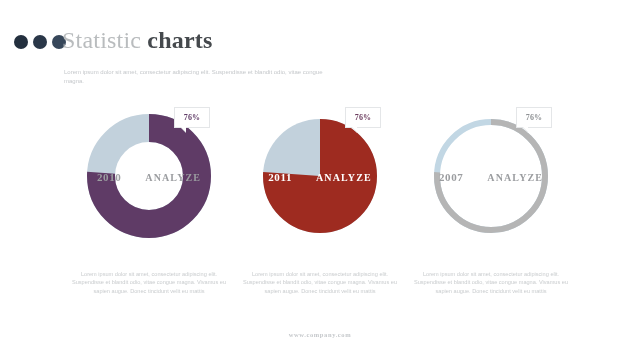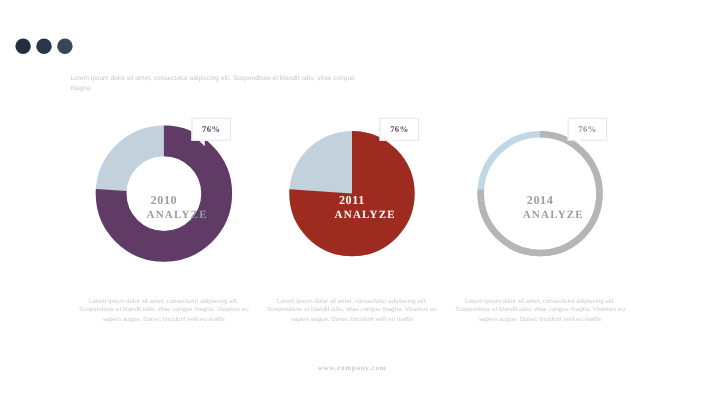--- a/index.html
+++ b/index.html
@@ -108,25 +108,25 @@
   }
   .circle-wrap svg {
     display: block;
     width: 126px;
     height: 126px;
   }
 
   .center-label {
     position: absolute;
     left: 0;
-    top: 12px;
+    top: 1px;
     width: 126px;
     height: 126px;
     display: flex;
-    flex-direction: column;
+    flex-direction: row;
     align-items: center;
     justify-content: center;
     font-family: "Liberation Serif", serif;
     pointer-events: none;
   }
   .center-label .cl-year {
     font-size: 11px;
     font-weight: 700;
     letter-spacing: 0.6px;
     line-height: 14px;
@@ -216,20 +216,24 @@
 <body>
 
 <div class="header">
 
   <div class="logo-dots">
     <span class="dot d1"></span>
     <span class="dot d2"></span>
     <span class="dot d3"></span>
   </div>
 
+  <div class="title">
+    <span class="t-light">Statistic</span>
+    <span class="t-bold">charts</span>
+  </div>
 
   <div class="lede">Lorem ipsum dolor sit amet, consectetur adipiscing elit. Suspendisse et blandit odio, vitae congue magna.</div>
 </div>
 
 <div class="charts">
 
   <div class="chart-slot s1">
     <div class="circle-wrap">
       <svg viewBox="0 0 126 126">
 
@@ -267,21 +271,21 @@
 
   <div class="chart-slot s3">
     <div class="circle-wrap">
       <svg viewBox="0 0 126 126">
 
         <circle cx="63" cy="63" r="54" fill="none" stroke="#c2d7e4" stroke-width="6"></circle>
 
         <circle cx="63" cy="63" r="54" fill="none" stroke="#b5b5b5" stroke-width="6" stroke-dasharray="257.9 81.5" transform="rotate(-90 63 63)"></circle>
       </svg>
       <div class="center-label gray">
-        <div class="cl-year">2014</div>
+        <div class="cl-year">2007</div>
         <div class="cl-sub">ANALYZE</div>
       </div>
     </div>
     <div class="badge gray">
       <span>76%</span>
     </div>
   </div>
 
 </div>
 

